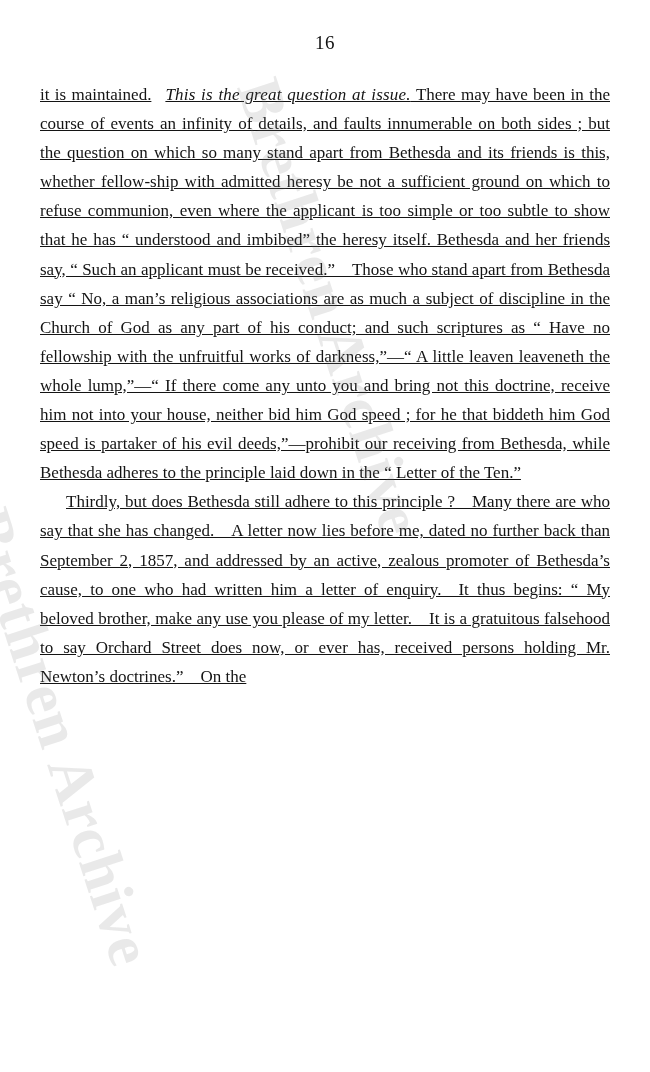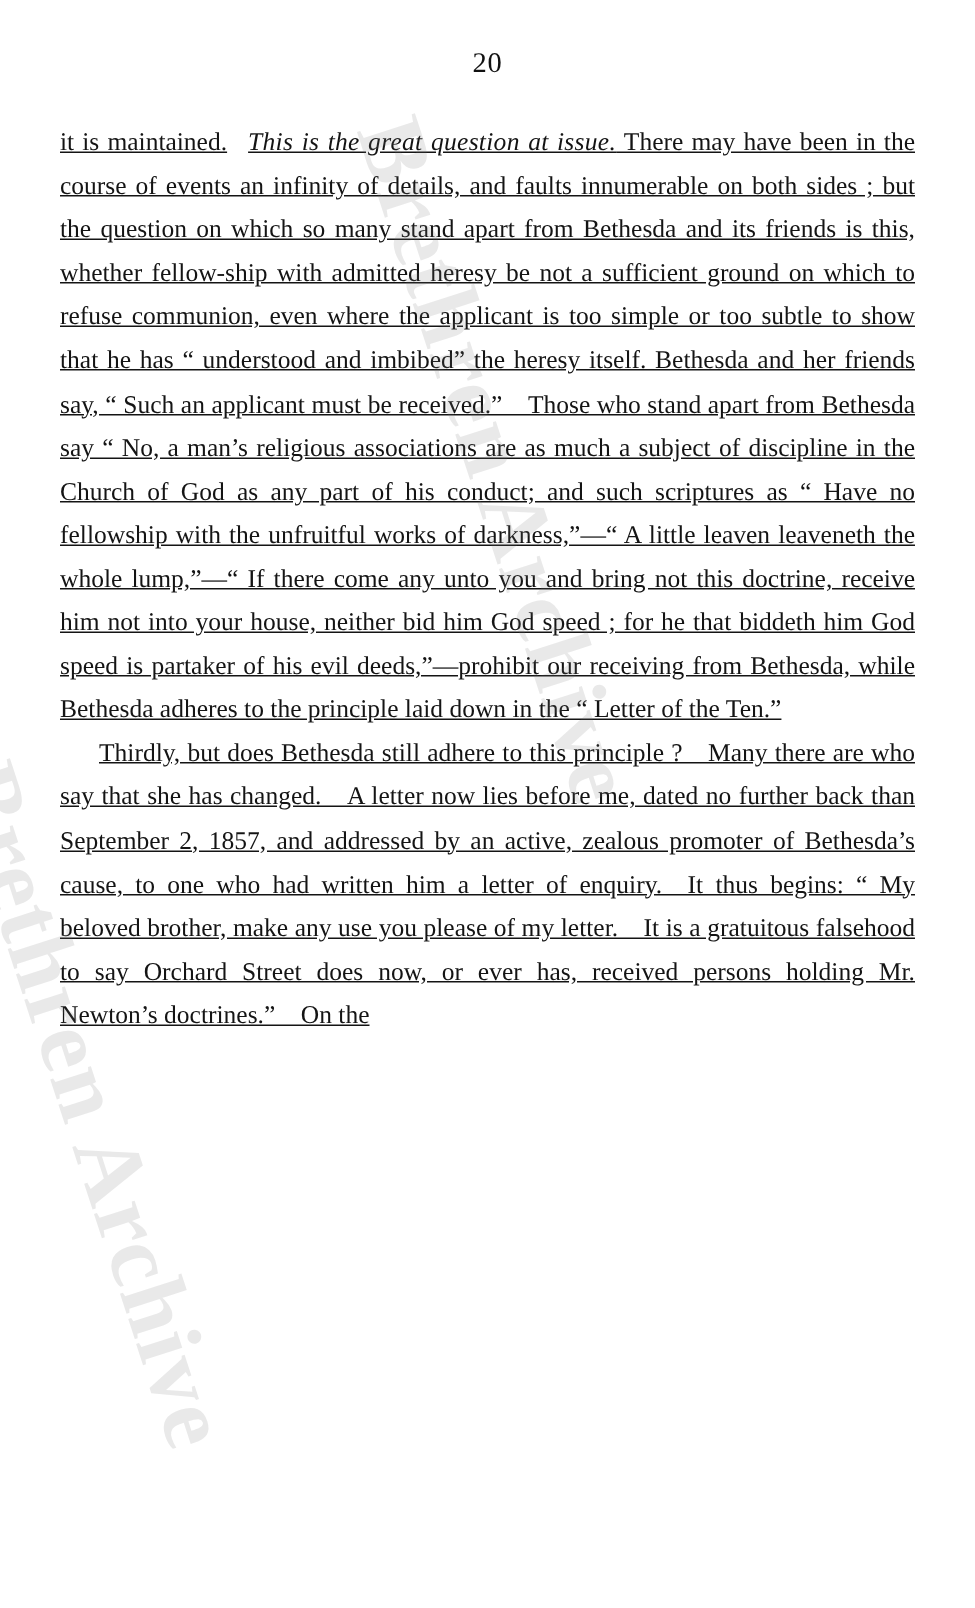--- a/index.html
+++ b/index.html
@@ -85,21 +85,21 @@
     top: 500px;
     transform: rotate(72deg);
     letter-spacing: 1px;
   }
 </style>
 </head>
 <body>
 
 <div class="page">
 
-  <div class="page-number">20</div>
+  <div class="page-number">16</div>
 
   <div class="body-text">
 
     <p><span>it is maintained.</span><span class="spacer-inline"></span><span class="italic-phrase">This is the great question at issue.</span><span> There may have been in the course of events an infinity of details, and faults innumerable on both sides ; but the question on which so many stand apart from Bethesda and its friends is this, whether fellow-ship with admitted heresy be not a sufficient ground on which to refuse communion, even where the applicant is too simple or too subtle to show that he has “ understood and imbibed” the heresy itself. Bethesda and her friends say, “ Such an applicant must be received.” Those who stand apart from Bethesda say “ No, a man’s religious associations are as much a subject of discipline in the Church of God as any part of his conduct; and such scriptures as “ Have no fellowship with the unfruitful works of darkness,”—“ A little leaven leaveneth the whole lump,”—“ If there come any unto you and bring not this doctrine, receive him not into your house, neither bid him God speed ; for he that biddeth him God speed is partaker of his evil deeds,”—prohibit our receiving from Bethesda, while Bethesda adheres to the principle laid down in the “ Letter of the Ten.”</span></p>
 
     <p class="para-indent">Thirdly, but does Bethesda still adhere to this principle ? Many there are who say that she has changed. A letter now lies before me, dated no further back than September 2, 1857, and addressed by an active, zealous promoter of Bethesda’s cause, to one who had written him a letter of enquiry. It thus begins: “ My beloved brother, make any use you please of my letter. It is a gratuitous falsehood to say Orchard Street does now, or ever has, received persons holding Mr. Newton’s doctrines.” On the</p>
 
   </div>
 
   <div class="watermark">

